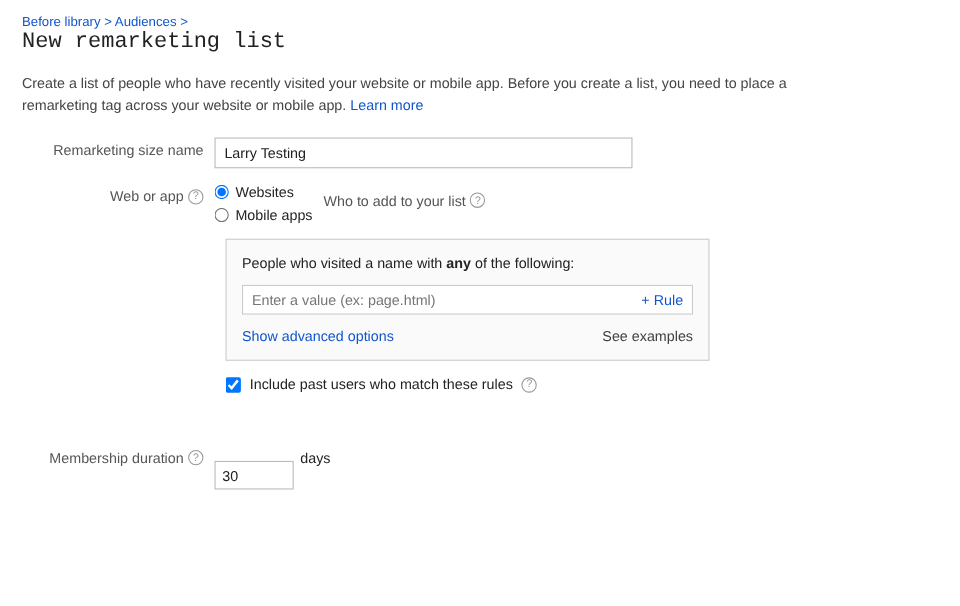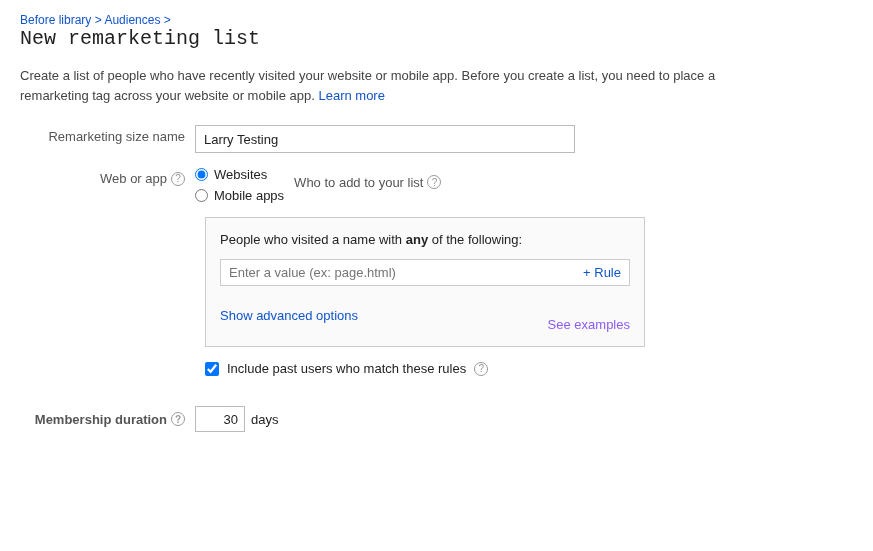--- a/index.html
+++ b/index.html
@@ -177,25 +177,24 @@
       justify-content: space-between;
       align-items: center;
     }
     .show-advanced {
       color: #1155cc;
       font-size: 13px;
       text-decoration: none;
       cursor: pointer;
     }
     .see-examples {
-      color: #8b5cf6;
-      font-size: 13px;
-      text-decoration: none;
-      cursor: pointer;
-      margin-top: 19px;
+      color: #404040;
+      font-size: 13px;
+      text-decoration: none;
+      cursor: pointer;
     }
     .include-row {
       display: flex;
       align-items: center;
       gap: 8px;
       margin-left: 185px;
       margin-top: 14px;
       font-size: 13px;
       color: #222;
     }
@@ -212,31 +211,30 @@
     .membership-label {
       width: 175px;
       text-align: right;
       padding-right: 10px;
       color: #555;
       font-size: 13px;
       display: flex;
       align-items: center;
       justify-content: flex-end;
       gap: 4px;
-      font-weight: bold;
     }
     .duration-input {
-      width: 50px;
+      width: 72px;
       height: 26px;
       border: 1px solid #bbb;
-      text-align: right;
       padding: 4px 6px;
       font-size: 13px;
       color: #222;
       outline: none;
+      margin-top: 32px;
     }
     .days-label {
       margin-left: 6px;
       font-size: 13px;
       color: #222;
     }
     .web-app-section {
       display: flex;
       align-items: flex-start;
     }

